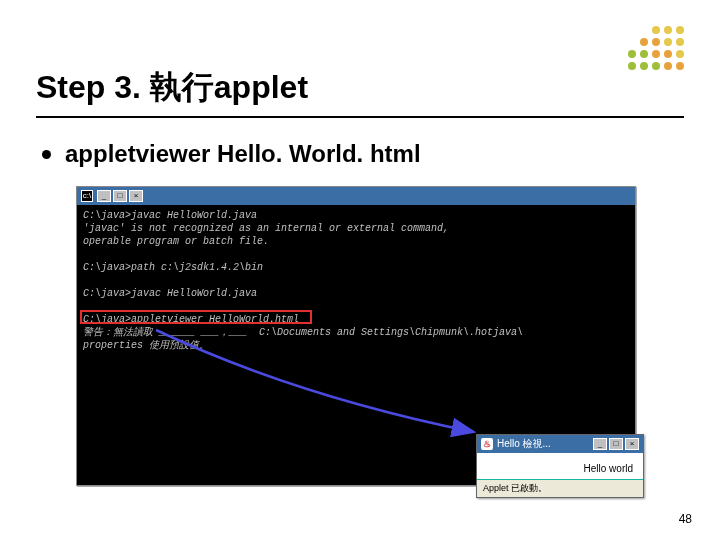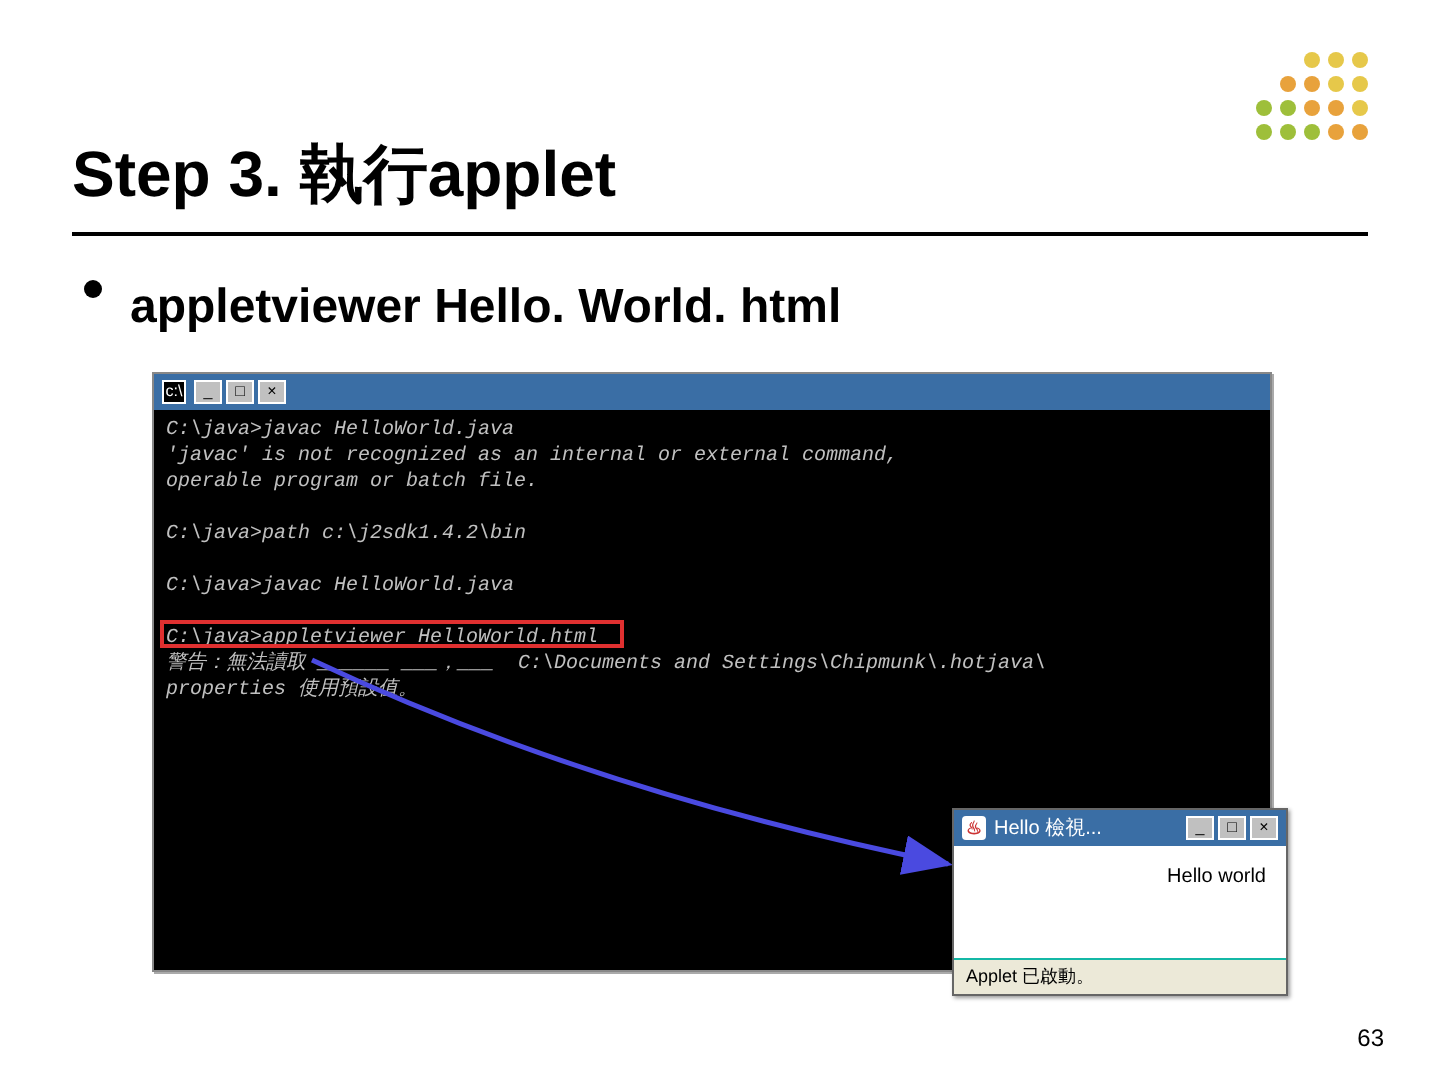--- a/index.html
+++ b/index.html
@@ -37,21 +37,21 @@
     margin-top: 30px;
     margin-bottom: 6px;
   }
   .rule {
     height: 2px;
     background: #000;
     margin-bottom: 22px;
   }
   .bullet-row {
     display: flex;
-    align-items: flex-start;
+    align-items: center;
     gap: 14px;
     margin-bottom: 18px;
     padding-left: 6px;
   }
   .bullet-dot {
     width: 9px; height: 9px; border-radius: 50%; background: #000;
     flex-shrink: 0;
   }
   .bullet-text {
     font-size: 24px;
@@ -129,21 +129,21 @@
     width: 12px; height: 12px; background: #fff; color: #c33;
     font-size: 9px; line-height: 12px; text-align: center; font-weight: bold;
     margin-right: 4px; border-radius: 2px;
   }
   .applet-menu {
     font-size: 10px; padding: 2px 6px; background: #ece9d8; border-bottom: 1px solid #bbb;
     color: #000;
   }
   .applet-body {
     background: #fff;
-    height: 56px;
+    height: 26px;
     font-size: 10px;
     padding: 4px 6px;
     color: #000;
     position: relative;
   }
   .applet-hello { position: absolute; right: 10px; top: 10px; }
   .applet-status {
     font-size: 9px; padding: 2px 6px; background: #ece9d8; border-top: 1px solid #14b8a6;
     color: #000;
   }
@@ -238,14 +238,14 @@
         </span>
       </div>
       <div class="applet-body">
         <span class="applet-hello">Hello world</span>
       </div>
       <div class="applet-status">Applet 已啟動。</div>
     </div>
 
   </div>
 
-  <div class="pagenum">63</div>
+  <div class="pagenum">48</div>
 </div>
 
 </body></html>

